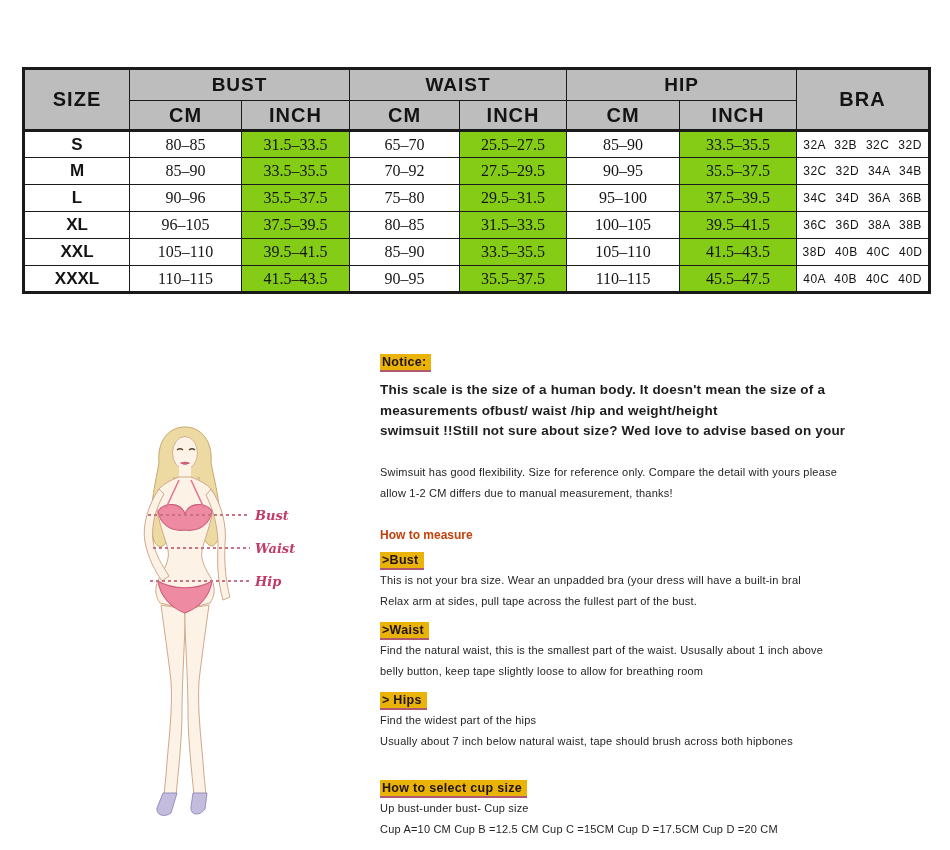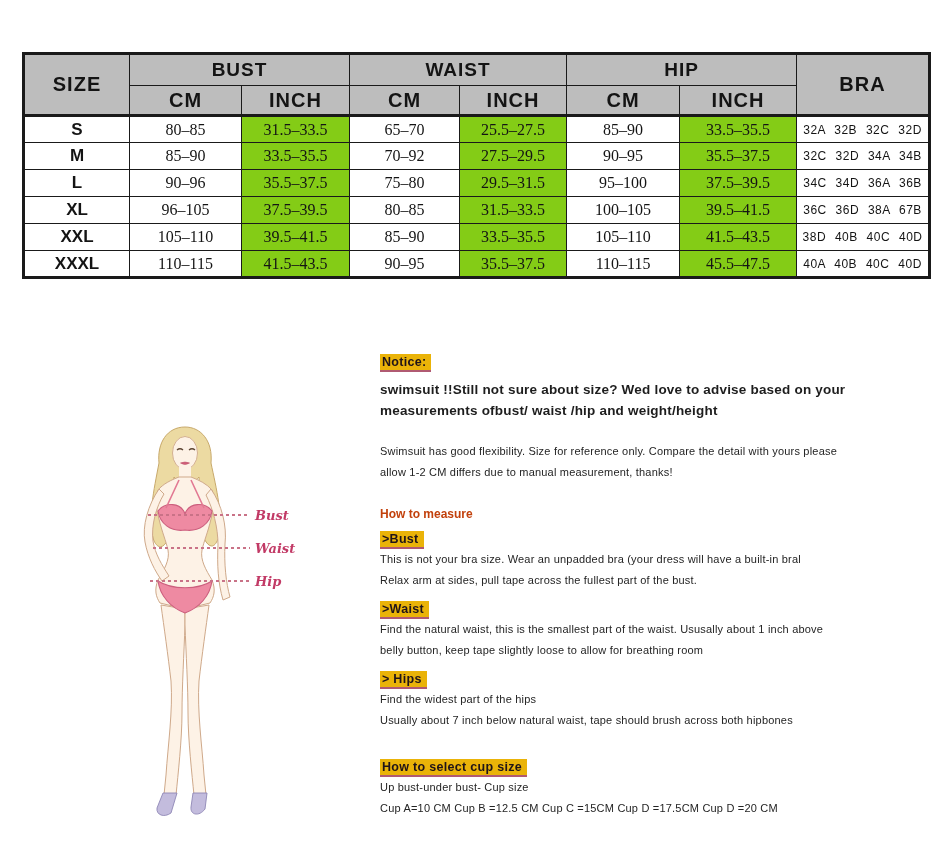--- a/index.html
+++ b/index.html
@@ -8,21 +8,21 @@
     position: relative;
     background: #ffffff;
     font-family: "Liberation Sans", sans-serif;
     color: #1c1c1c;
     overflow: hidden;
   }
 
   
   .size-table {
     position: absolute;
-    left: 22px; top: 52px;
+    left: 22px; top: 67px;
     width: 906px;
     border-collapse: collapse;
     table-layout: fixed;
     border: 3px solid #1a1a1a;
   }
   .size-table th, .size-table td {
     border: 1px solid #1a1a1a;
     text-align: center;
     vertical-align: middle;
     padding: 0;
@@ -168,21 +168,21 @@
       <td class="bra-cell">34C 34D 36A 36B</td>
     </tr>
     <tr>
       <td class="size-cell">XL</td>
       <td>96–105</td>
       <td class="inch-cell">37.5–39.5</td>
       <td>80–85</td>
       <td class="inch-cell">31.5–33.5</td>
       <td>100–105</td>
       <td class="inch-cell">39.5–41.5</td>
-      <td class="bra-cell">36C 36D 38A 67B</td>
+      <td class="bra-cell">36C 36D 38A 38B</td>
     </tr>
     <tr>
       <td class="size-cell">XXL</td>
       <td>105–110</td>
       <td class="inch-cell">39.5–41.5</td>
       <td>85–90</td>
       <td class="inch-cell">33.5–35.5</td>
       <td>105–110</td>
       <td class="inch-cell">41.5–43.5</td>
       <td class="bra-cell">38D 40B 40C 40D</td>
@@ -235,22 +235,23 @@
     <text class="fig-label" x="160" y="97">Bust</text>
     <text class="fig-label" x="160" y="130">Waist</text>
     <text class="fig-label" x="160" y="163">Hip</text>
   </svg>
 </div>
 
 <div class="notes">
   <div><span class="hl">Notice:</span></div>
 
   <div class="mt8">
+    <div class="intro-line">This scale is the size of a human body. It doesn't mean the size of a</div>
+    <div class="intro-line">measurements ofbust/ waist /hip and weight/height</div>
     <div class="intro-line">swimsuit !!Still not sure about size? Wed love to advise based on your</div>
-    <div class="intro-line">measurements ofbust/ waist /hip and weight/height</div>
   </div>
 
   <div class="mt20">
     <div class="body-line">Swimsuit has good flexibility. Size for reference only. Compare the detail with yours please</div>
     <div class="body-line">allow 1-2 CM differs due to manual measurement, thanks!</div>
   </div>
 
   <div class="mt24 plain-head">How to measure</div>
 
   <div class="mt8"><span class="hl">&gt;Bust</span></div>

